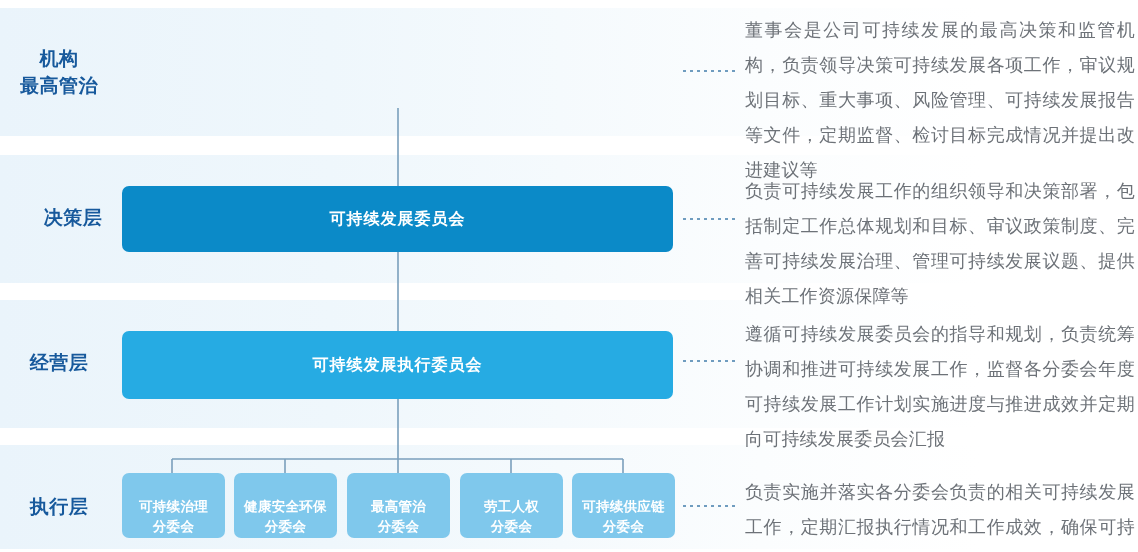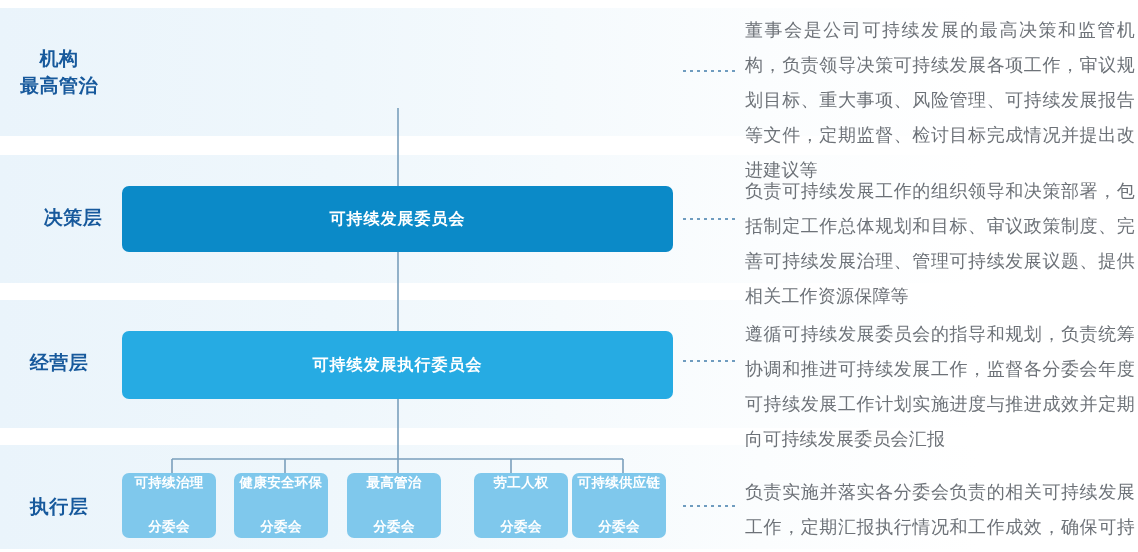--- a/index.html
+++ b/index.html
@@ -71,33 +71,33 @@
   .subnode-row {
     position: absolute;
     left: 122px;
     top: 473px;
     width: 551px;
     height: 65px;
   }
   .subnode-box {
     position: absolute;
     top: 0;
-    width: 94px;
+    width: 103px;
     height: 65px;
     background: #7fc8ec;
     border-radius: 7px;
     color: #ffffff;
     font-size: 13.5px;
     font-weight: bold;
     line-height: 1.52;
     text-align: center;
     display: flex;
     flex-direction: column;
     align-items: center;
-    justify-content: space-between;
+    justify-content: flex-end;
     letter-spacing: 0.3px;
   }
 
   
   .connector-svg {
     position: absolute;
     left: 0;
     top: 0;
     width: 1138px;
     height: 552px;
@@ -189,21 +189,21 @@
       <span>分委会</span>
     </div>
     <div class="subnode-box" style="left:112px;">
       <span>健康安全环保</span>
       <span>分委会</span>
     </div>
     <div class="subnode-box" style="left:225px;">
       <span>最高管治</span>
       <span>分委会</span>
     </div>
-    <div class="subnode-box" style="left:352px;gap:8px;">
+    <div class="subnode-box" style="left:338px;">
       <span>劳工人权</span>
       <span>分委会</span>
     </div>
     <div class="subnode-box" style="left:450px;">
       <span>可持续供应链</span>
       <span>分委会</span>
     </div>
   </div>
 
   <div class="leader-dots" style="top:505px;"></div>

